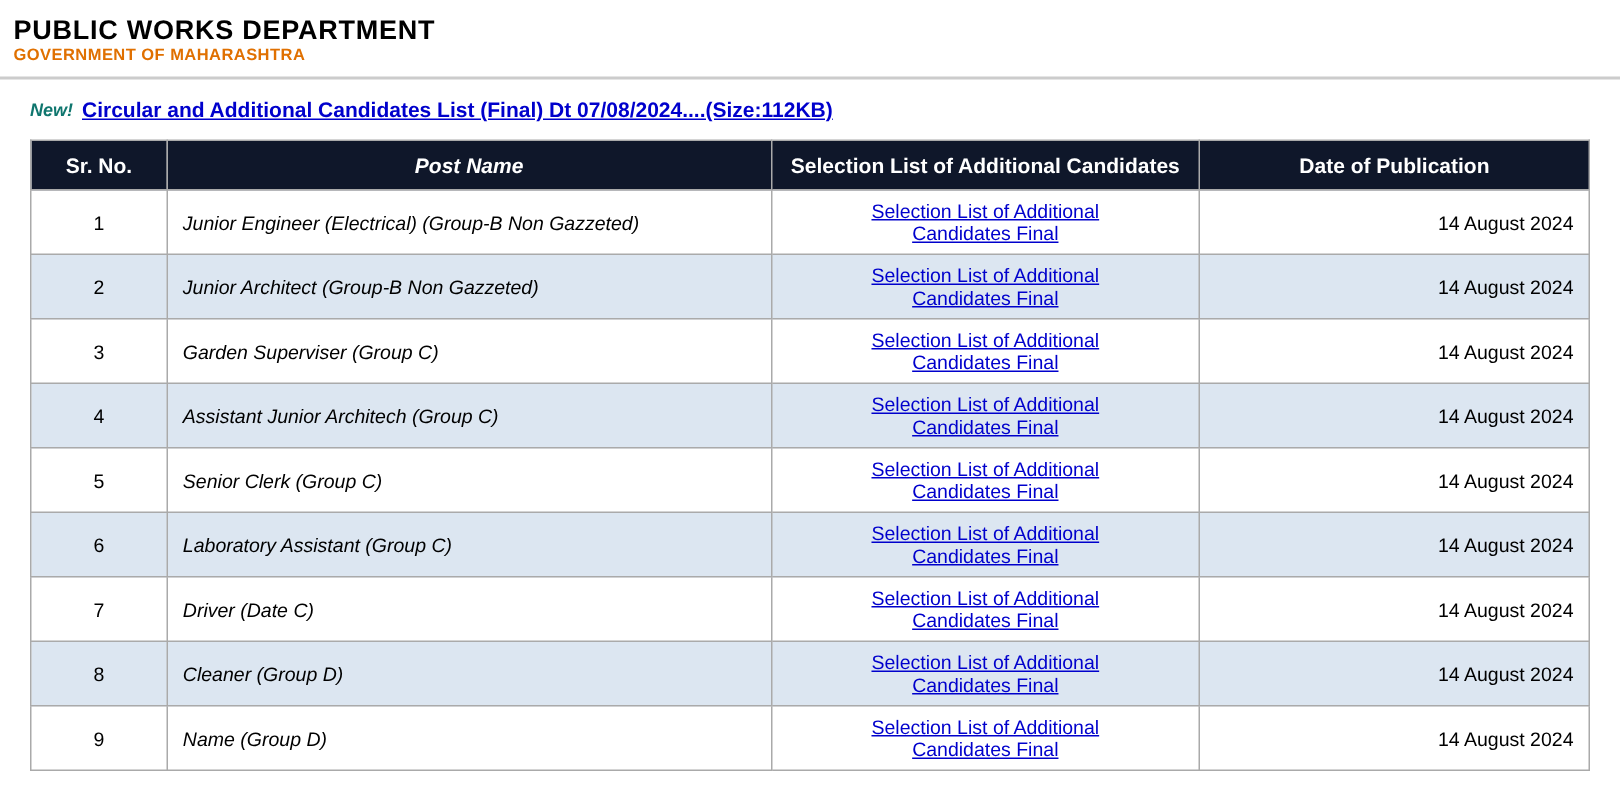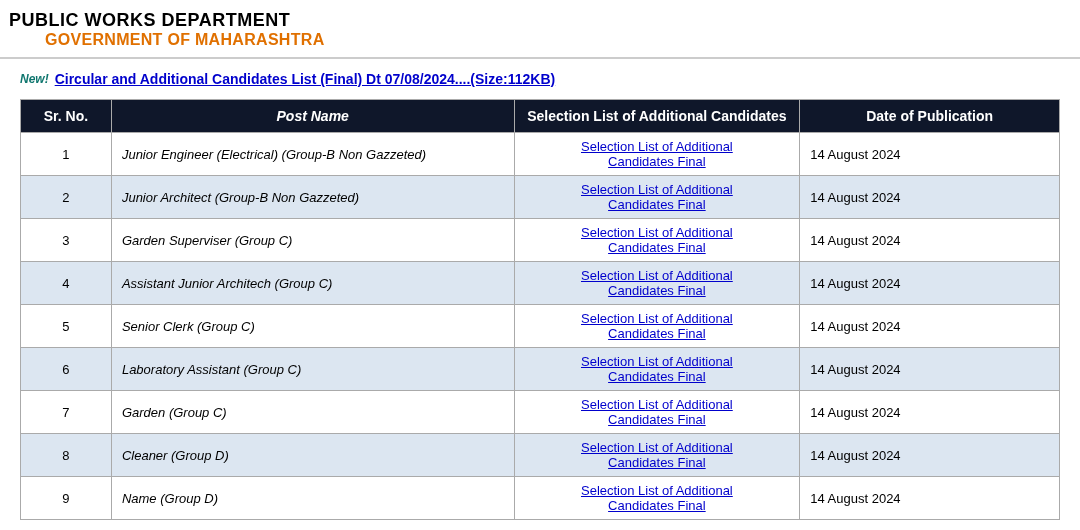--- a/index.html
+++ b/index.html
@@ -17,25 +17,24 @@
       padding: 10px 20px 8px 9px;
       border-bottom: 2px solid #ccc;
     }
     .dept-name {
       font-size: 18px;
       font-weight: bold;
       color: #000;
       letter-spacing: 0.5px;
     }
     .govt-name {
-      font-size: 16px;
+      font-size: 11px;
       color: #e07000;
       font-weight: bold;
       letter-spacing: 0.3px;
-      margin-left: 36px;
     }
 
     
     .main-content {
       padding: 12px 20px;
     }
 
     
     .announcement-row {
       display: flex;
@@ -90,21 +89,21 @@
     }
     .col-post {
       width: 310px;
       font-style: italic;
     }
     .col-selection {
       text-align: center;
       width: 220px;
     }
     .col-date {
-      text-align: left;
+      text-align: right;
       width: 200px;
     }
     .selection-link {
       color: #0000cc;
       text-decoration: underline;
       cursor: pointer;
       font-size: 13px;
     }
   </style>
 </head>
@@ -163,21 +162,21 @@
           <td class="col-date">14 August 2024</td>
         </tr>
         <tr>
           <td class="col-srno">6</td>
           <td class="col-post">Laboratory Assistant (Group C)</td>
           <td class="col-selection"><a class="selection-link" href="#">Selection List of Additional<br>Candidates Final</a></td>
           <td class="col-date">14 August 2024</td>
         </tr>
         <tr>
           <td class="col-srno">7</td>
-          <td class="col-post">Garden (Group C)</td>
+          <td class="col-post">Driver (Date C)</td>
           <td class="col-selection"><a class="selection-link" href="#">Selection List of Additional<br>Candidates Final</a></td>
           <td class="col-date">14 August 2024</td>
         </tr>
         <tr>
           <td class="col-srno">8</td>
           <td class="col-post">Cleaner (Group D)</td>
           <td class="col-selection"><a class="selection-link" href="#">Selection List of Additional<br>Candidates Final</a></td>
           <td class="col-date">14 August 2024</td>
         </tr>
         <tr>

